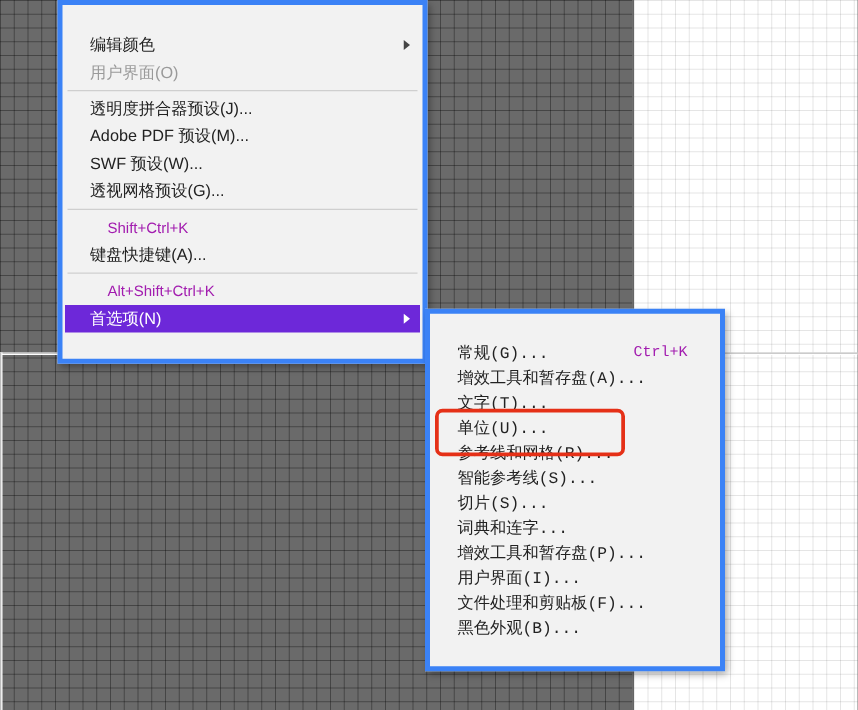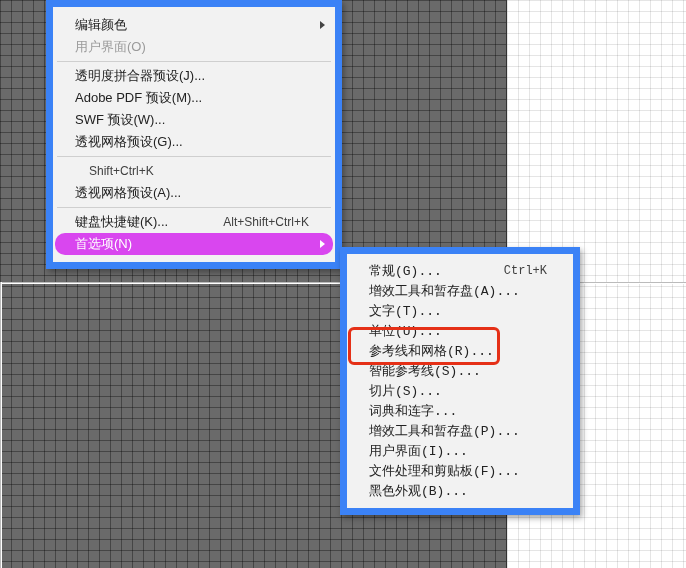--- a/index.html
+++ b/index.html
@@ -31,41 +31,41 @@
   }
   .ruler-left {
     position: absolute; top: 282px; bottom: 0; left: 0; width: 2px;
     background: #ffffff;
     border-left: 1px solid #bbb;
   }
 
   .menu {
     position: absolute;
     background: #f2f2f2;
-    border: 7px solid #3b82f6;
+    border: 4px solid #3b82f6;
     box-shadow: 2px 3px 6px rgba(0,0,0,0.35);
-    padding: 7px 2px;
+    padding: 21px 2px;
   }
   .menu-primary { left: 46px; top: 0; width: 296px; }
   .menu-secondary { left: 340px; top: 247px; width: 240px; }
 
   .mi {
     position: relative;
     height: 22px;
     display: flex;
     align-items: center;
     padding: 0 24px 0 20px;
     color: #222;
     white-space: nowrap;
   }
   .mi.compact { height: 20px; font-family: Liberation Mono, monospace; }
   .mi.disabled { color: #9a9a9a; }
-  .mi.highlight { background: #d946ef; color: #ffffff; border-radius: 10px; }
+  .mi.highlight { background: #6d28d9; color: #ffffff; }
   .mi .lbl { flex: 1; }
-  .mi .accel { color: #404040; font-size: 12px; margin-left: 14px; }
+  .mi .accel { color: #a21caf; font-size: 12px; margin-left: 14px; }
   .mi .arrow {
     position: absolute; right: 8px; top: 50%; transform: translateY(-50%);
     width: 0; height: 0;
     border-top: 4px solid transparent;
     border-bottom: 4px solid transparent;
     border-left: 5px solid #444;
   }
   .mi.highlight .arrow { border-left-color: #fff; }
   .sep { height: 1px; margin: 3px 2px; background: #cfcfcf; }
 
@@ -103,25 +103,24 @@
     <span class="lbl">SWF 预设(W)...</span>
   </div>
   <div class="mi">
     <span class="lbl">透视网格预设(G)...</span>
   </div>
   <div class="sep"></div>
   <div class="mi">
     <span class="accel">Shift+Ctrl+K</span>
   </div>
   <div class="mi">
-    <span class="lbl">透视网格预设(A)...</span>
+    <span class="lbl">键盘快捷键(A)...</span>
   </div>
   <div class="sep"></div>
   <div class="mi">
-    <span class="lbl">键盘快捷键(K)...</span>
     <span class="accel">Alt+Shift+Ctrl+K</span>
   </div>
   <div class="mi highlight">
     <span class="lbl">首选项(N)</span>
     <span class="arrow"></span>
   </div>
 </div>
 
 <div class="menu menu-secondary">
   <div class="mi compact">

